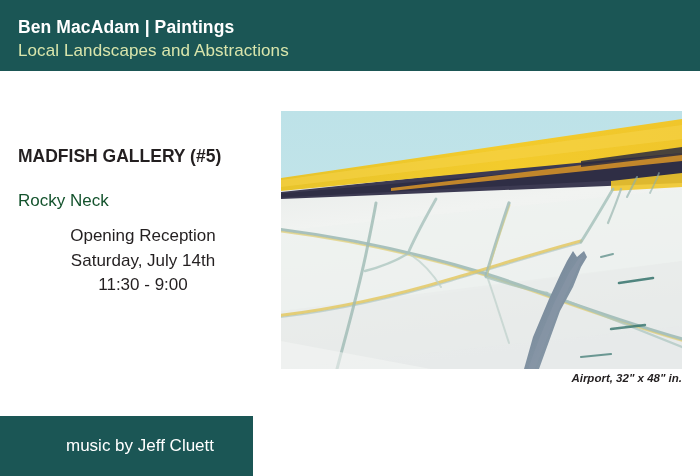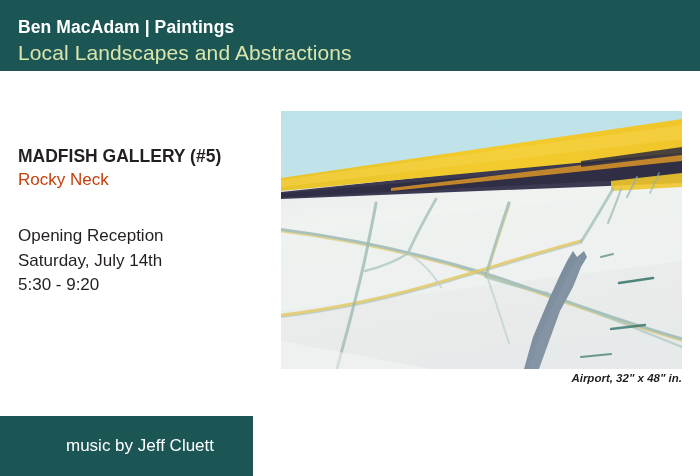--- a/index.html
+++ b/index.html
@@ -36,21 +36,21 @@
     font-size: 17.5px;
     font-weight: bold;
     color: #ffffff;
     letter-spacing: 0.1px;
     white-space: nowrap;
   }
   .header-subtitle {
     position: absolute;
     left: 18px;
     top: 41px;
-    font-size: 21px;
+    font-size: 17px;
     font-weight: normal;
     color: #d9e5ac;
     letter-spacing: 0.1px;
     white-space: nowrap;
   }
 
   
   .venue-block {
     position: absolute;
     left: 18px;
@@ -60,36 +60,38 @@
   .venue-name {
     font-size: 17.5px;
     font-weight: bold;
     color: #231f20;
     line-height: 23px;
     white-space: nowrap;
   }
   .venue-locale {
     font-size: 17px;
     font-weight: normal;
-    color: #c2410c;
+    color: #14532d;
     line-height: 23px;
     white-space: nowrap;
+    margin-top: 21px;
   }
   .event-block {
     position: absolute;
     left: 18px;
     top: 224px;
     width: 250px;
   }
   .event-line {
     font-size: 17px;
     font-weight: normal;
     color: #231f20;
     line-height: 24.5px;
     white-space: nowrap;
+    text-align: center;
   }
 
   
   .artwork-frame {
     position: absolute;
     left: 281px;
     top: 111px;
     width: 401px;
     height: 258px;
     overflow: hidden;
@@ -141,21 +143,21 @@
   </div>
 
   <div class="venue-block">
     <div class="venue-name">MADFISH GALLERY (#5)</div>
     <div class="venue-locale">Rocky Neck</div>
   </div>
 
   <div class="event-block">
     <div class="event-line">Opening Reception</div>
     <div class="event-line">Saturday, July 14th</div>
-    <div class="event-line">5:30 - 9:20</div>
+    <div class="event-line">11:30 - 9:00</div>
   </div>
 
   <div class="artwork-frame">
     <svg width="401" height="258" viewBox="0 0 401 258">
       <defs>
         <linearGradient id="skyGrad" x1="0" y1="0" x2="0" y2="1">
           <stop offset="0" stop-color="#bde2e8"></stop>
           <stop offset="1" stop-color="#c2e4e9"></stop>
         </linearGradient>
         <linearGradient id="tarmacGrad" x1="0" y1="0" x2="0.25" y2="1">

